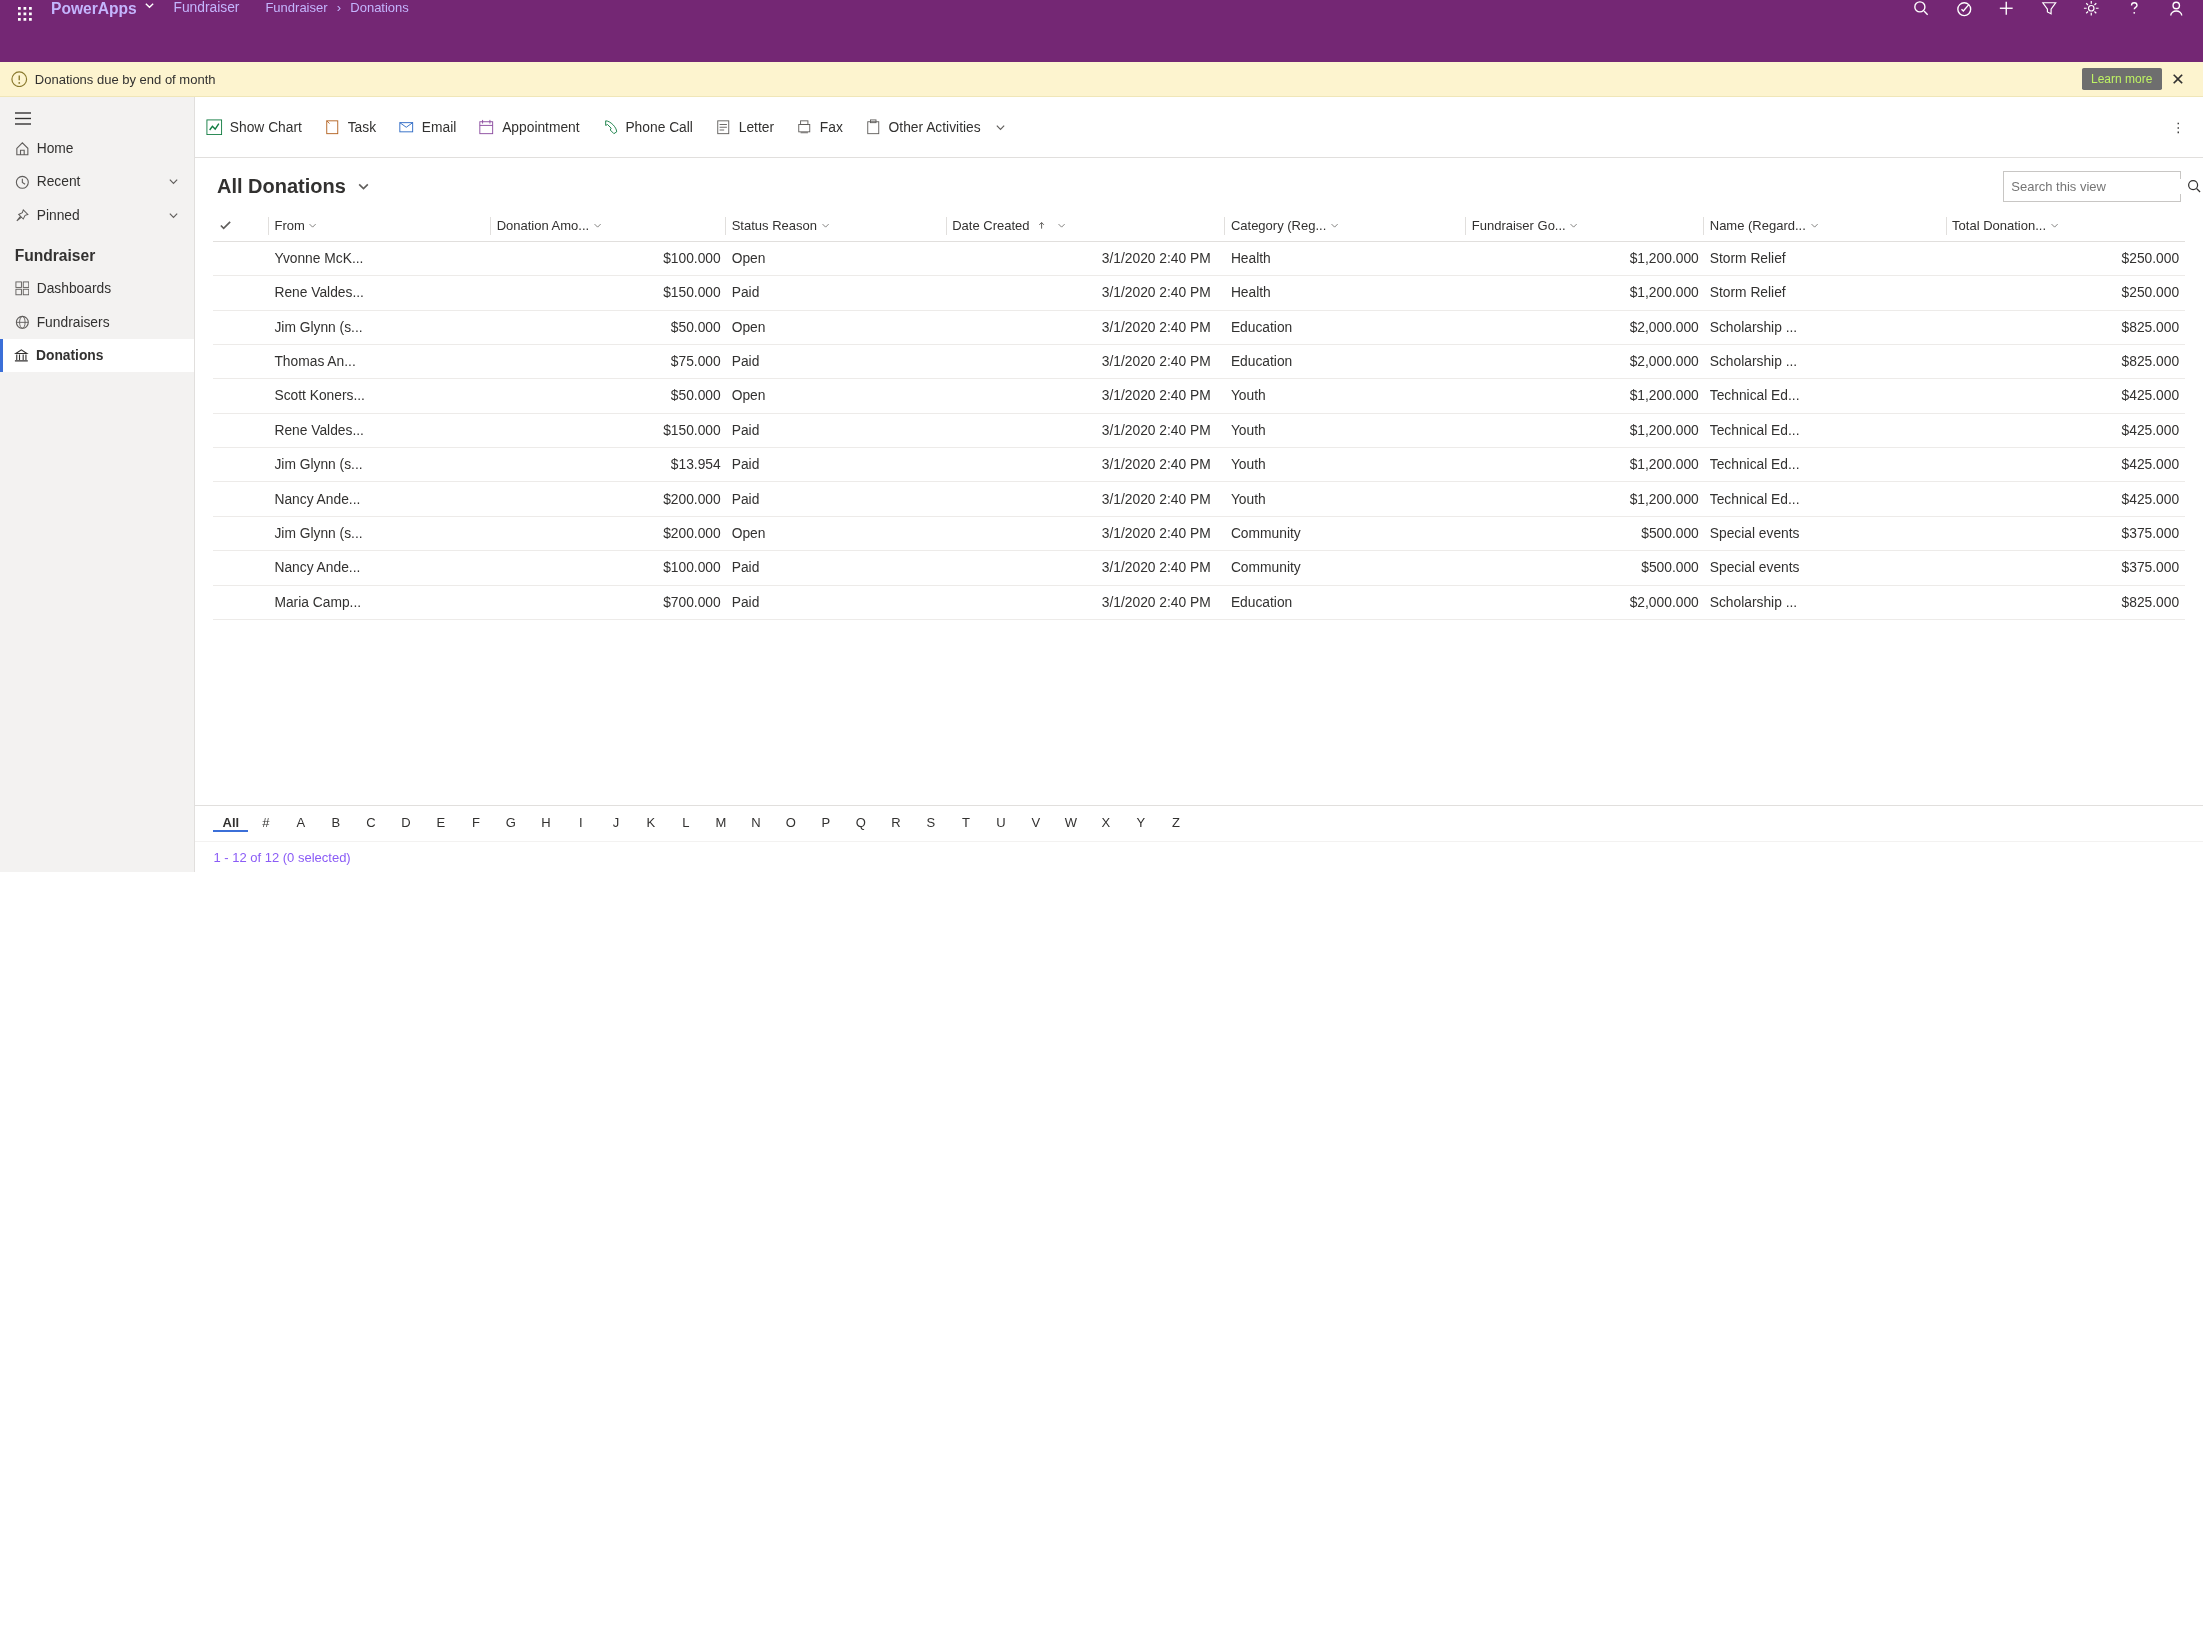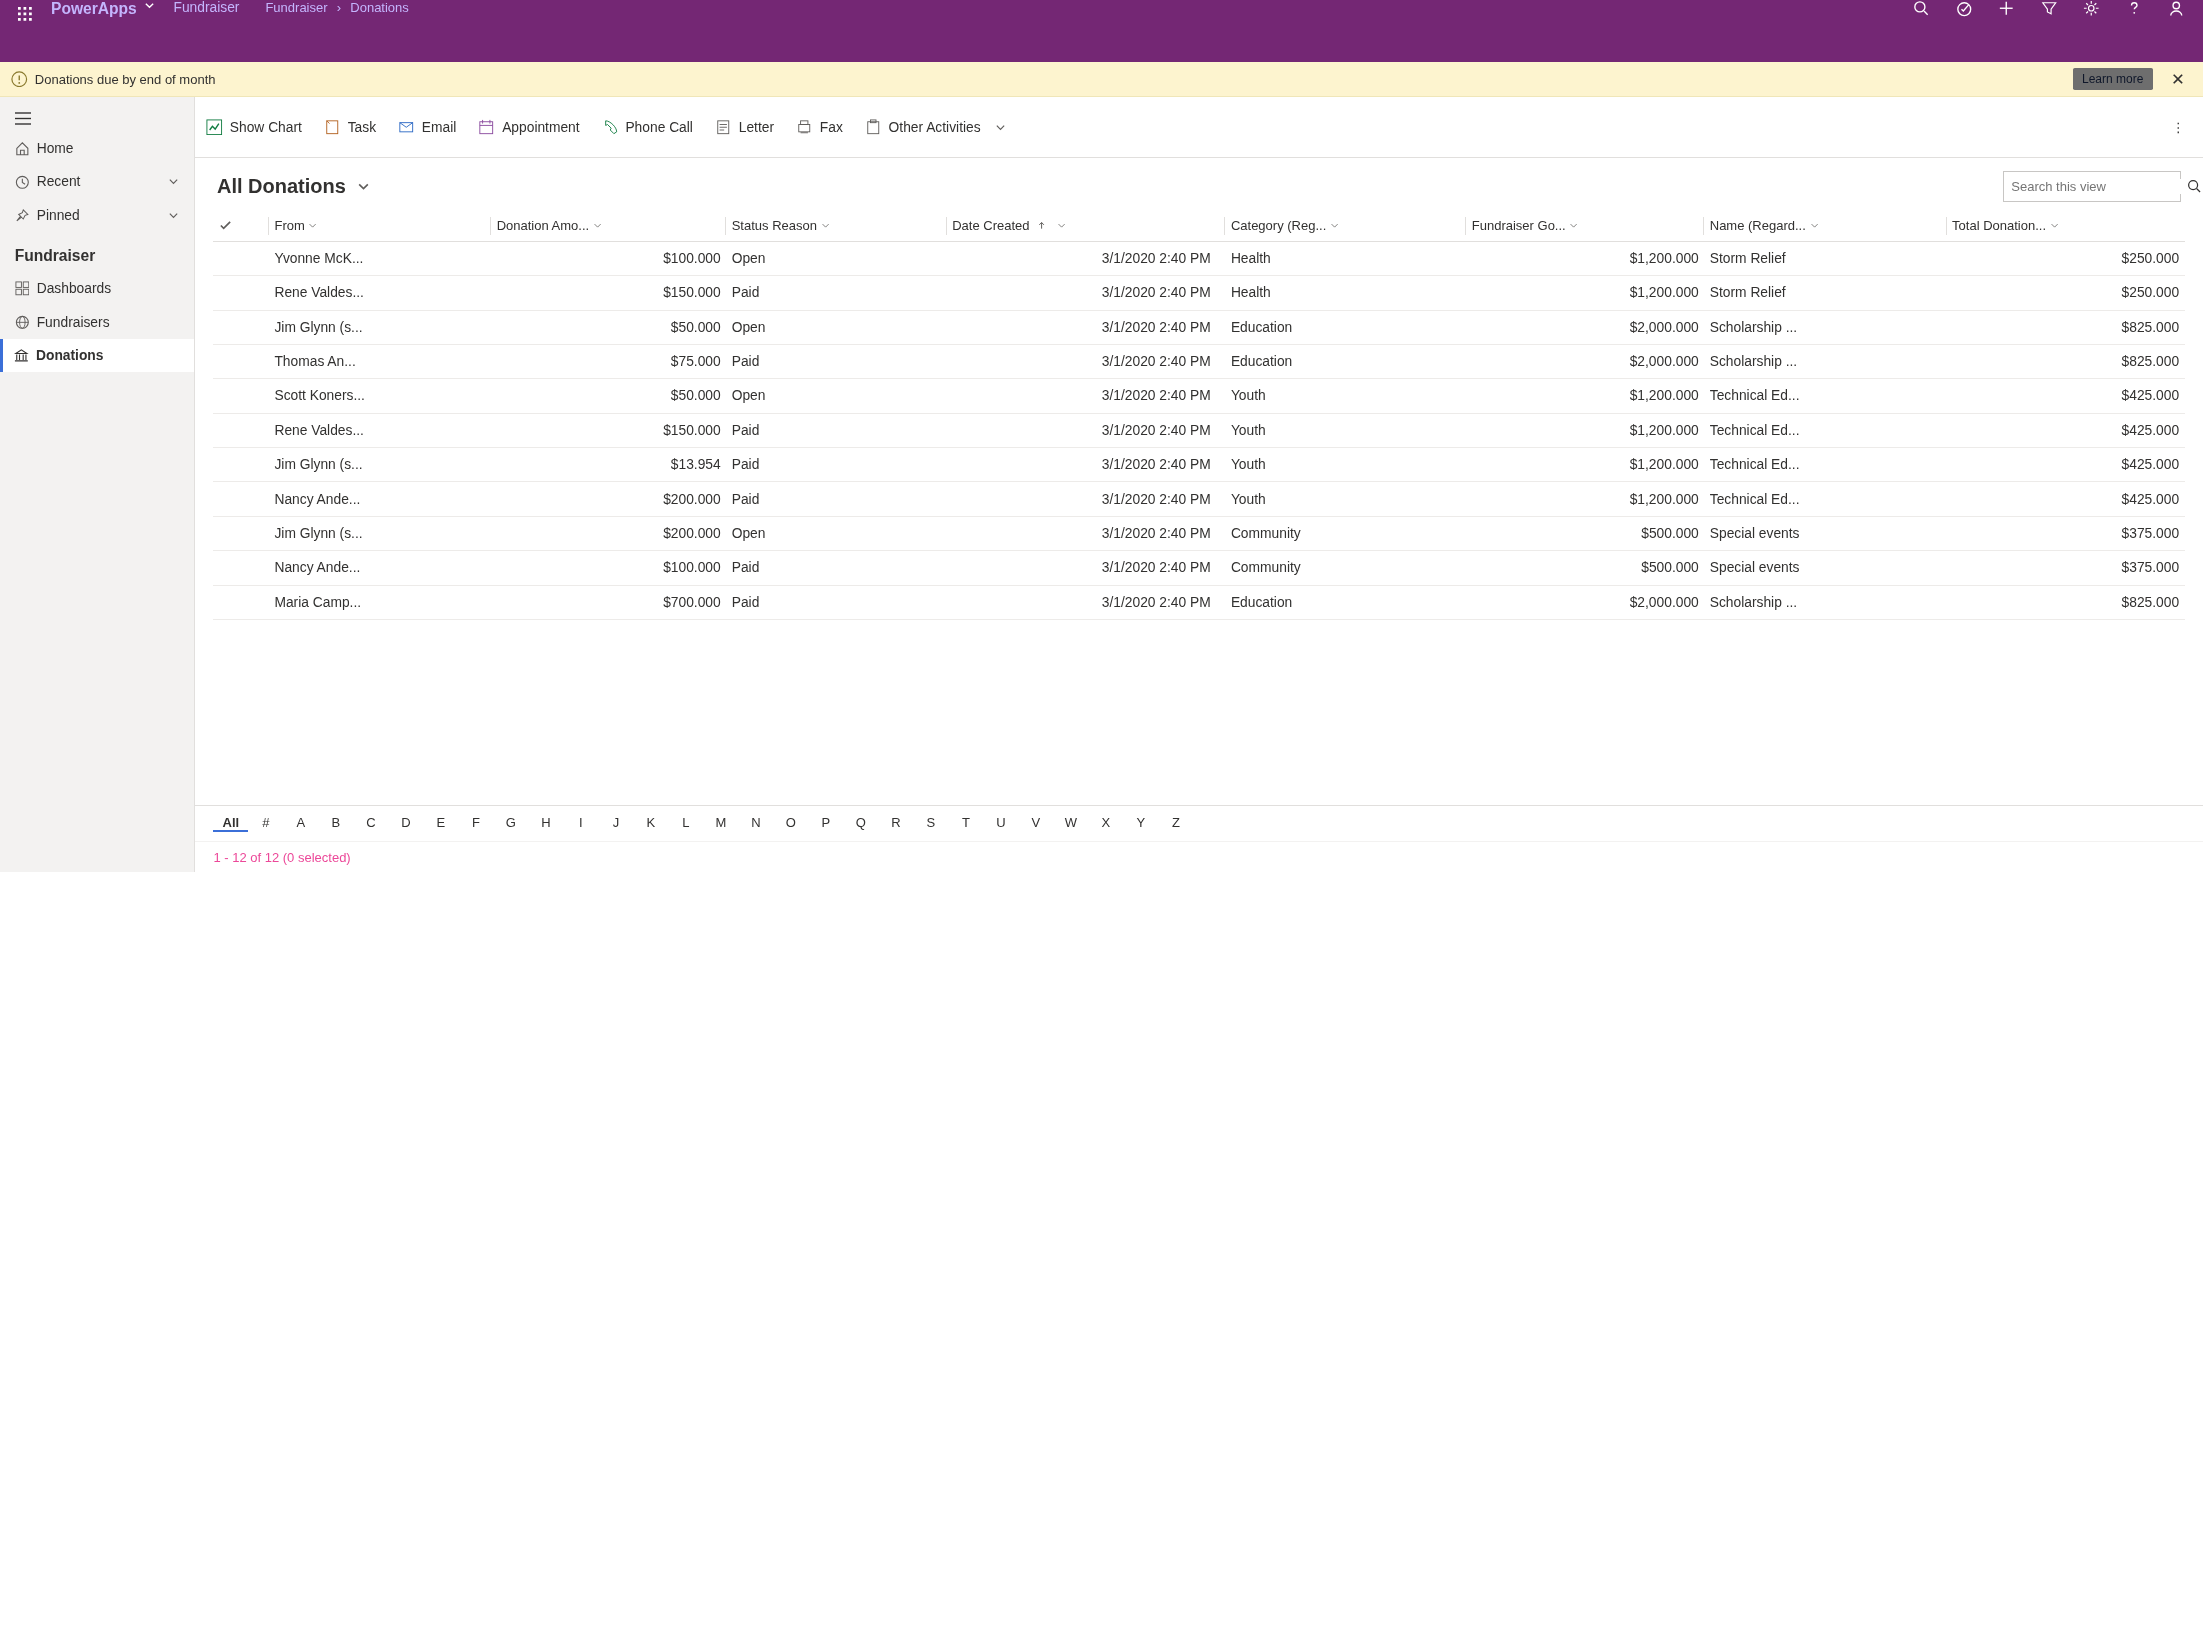--- a/index.html
+++ b/index.html
@@ -11,21 +11,21 @@
 .topbar .appname { font-size: 15.6px; font-weight: 600; margin: 0 7.3px 0 11px; }
 .topbar .appname-chev { margin-right: 18.4px; }
 .topbar .envname { font-size: 13.8px; margin-right: 26px; }
 .topbar .breadcrumb { font-size: 13px; display: flex; align-items: center; gap: 9.2px; }
 .topbar .spacer { flex: 1; }
 .topbar .icons { display: flex; gap: 26px; align-items: center; margin-right: 7.3px; }
 .topbar .icons span { cursor: pointer; }
 
 .notif { display: flex; align-items: center; height: 35px; background: #fdf4cf; border-bottom: 0.9px solid #f0e6b8; padding: 12px 11px; }
 .notif .msg { margin-left: 7.3px; flex: 1; }
-.notif .learn { background: #6e6e6e; color: #0f172a; padding: 3.7px 9.2px; border-radius: 1.8px; font-size: 12px; margin-right: 11px; cursor: pointer; }
+.notif .learn { background: #6e6e6e; color: #bef264; padding: 3.7px 9.2px; border-radius: 1.8px; font-size: 12px; margin-right: 2px; cursor: pointer; }
 .notif .close { cursor: pointer; padding: 3.7px 7.3px; font-size: 16.5px; }
 
 .body { display: flex; flex: 1; min-height: 0; }
 .sidebar { width: 195px; background: #f3f2f1; border-right: 0.9px solid #e1dfdd; display: flex; flex-direction: column; padding-top: 7.3px; }
 .sidebar .hamburger { padding: 7.3px 14.7px; cursor: pointer; }
 .sidebar .nav-item { display: flex; align-items: center; padding: 9.2px 14.7px; cursor: pointer; font-size: 13.8px; }
 .sidebar .nav-item .icon { width: 22px; display: inline-flex; }
 .sidebar .nav-item .chev { margin-left: auto; }
 .sidebar .nav-item.selected { background: #fff; border-left: 3.7px solid #3b6fd8; font-weight: 600; padding-left: 11px; }
 .sidebar .section-title { font-size: 15.6px; font-weight: 600; padding: 14.7px 14.7px 7.3px; }
@@ -54,21 +54,21 @@
 .col-date { width: 138px; text-align: right; padding-right: 14.7px; }
 .col-cat { width: 119px; }
 .col-goal { width: 101px; text-align: right; }
 .col-name { width: 106px; }
 .col-total { width: 96px; text-align: right; }
 
 .alpha { display: flex; gap: 0; padding: 9.2px 18.4px; border-top: 0.9px solid #e1dfdd; font-size: 13px; }
 .alpha span { width: 35px; text-align: center; cursor: pointer; }
 .alpha span.active { border-bottom: 2.8px solid #3b6fd8; font-weight: 600; }
 
-.status { padding: 7.3px 18.4px; font-size: 13px; color: #ec4899; border-top: 0.9px solid #f3f2f1; }
+.status { padding: 7.3px 18.4px; font-size: 13px; color: #8b5cf6; border-top: 0.9px solid #f3f2f1; }
 
 svg { display: block; }
 </style>
 </head>
 <body>
 
 <div class="app">
 
   <div class="topbar">
     <span class="waffle">

